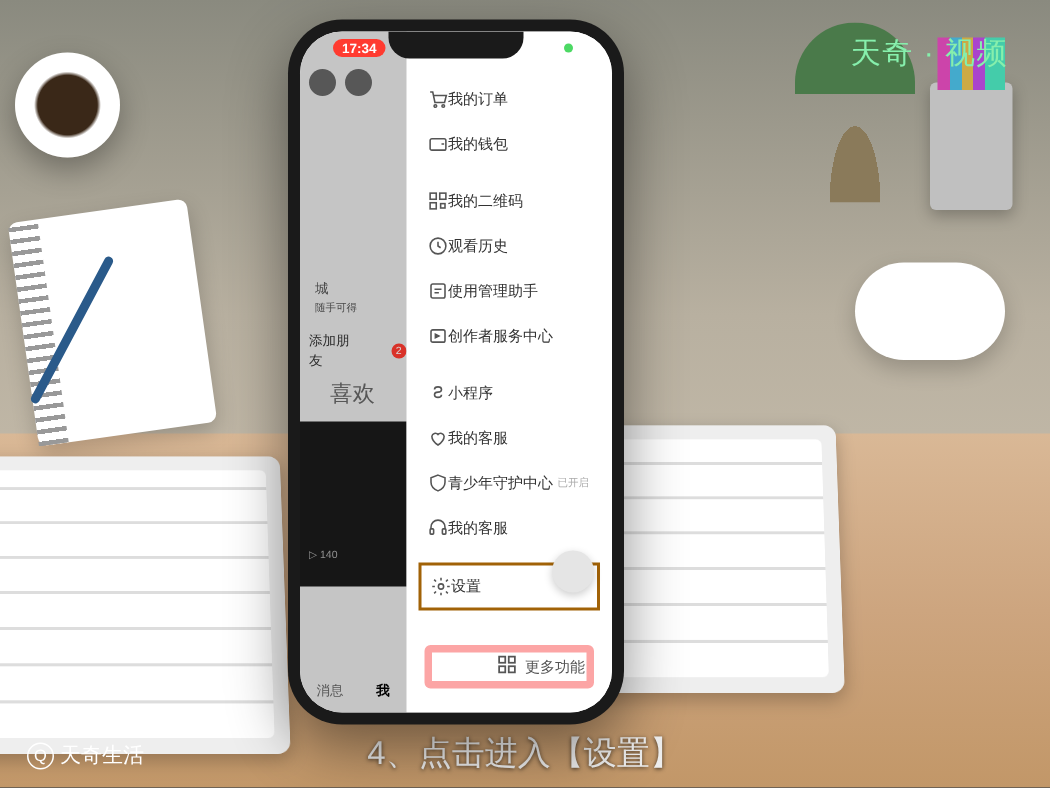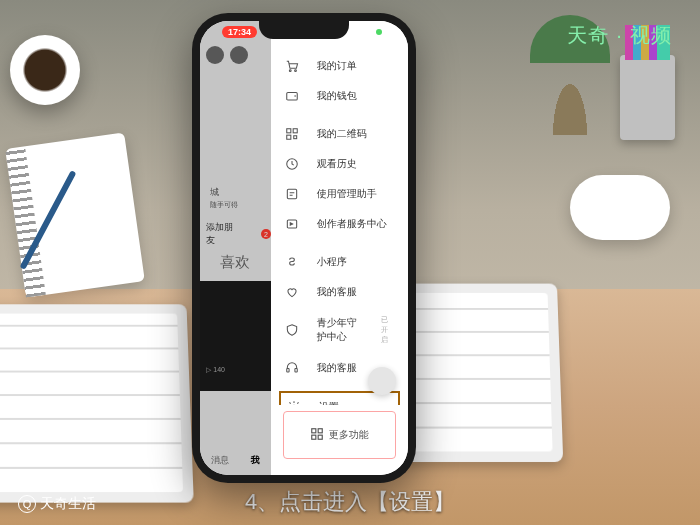--- a/index.html
+++ b/index.html
@@ -35,26 +35,26 @@
 .left-mid{position:absolute;top:165px;left:10px;font-size:9px;color:#555}
 .left-add{position:absolute;top:200px;left:6px;font-size:9px;color:#333;display:flex;align-items:center;gap:20px}
 .badge{width:10px;height:10px;border-radius:50%;background:#ff3b30;color:#fff;font-size:7px;display:flex;align-items:center;justify-content:center}
 .left-like{position:absolute;top:232px;left:20px;font-size:15px;color:#666}
 .left-dark{position:absolute;top:260px;left:0;right:0;height:110px;background:#1a1a1a}
 .left-play{position:absolute;top:345px;left:6px;font-size:7px;color:#aaa}
 .left-tabs{position:absolute;bottom:8px;left:0;right:0;display:flex;justify-content:space-around;font-size:9px;color:#666}
 .left-tabs .act{color:#000;font-weight:600}
 .drawer{flex:1;background:#fff;padding:30px 0 8px;display:flex;flex-direction:column;overflow:hidden}
 .menu{flex:1;overflow-y:auto}
-.mi{display:flex;align-items:center;padding:8px 14px;font-size:10px;color:#333;gap:18px;position:relative}
+.mi{display:flex;align-items:center;padding:8px 14px;font-size:10px;color:#333;gap:0;position:relative}
 .mi .ico{width:14px;height:14px;display:flex;align-items:center;justify-content:center;color:#555;flex-shrink:0}
 .mi .sub{font-size:7px;color:#aaa;margin-left:3px}
 .hl{border:2px solid #a16207;margin:0 8px;padding:7px 6px}
 .float-btn{position:absolute;right:12px;bottom:80px;width:28px;height:28px;border-radius:50%;background:#e5e5e5;box-shadow:0 2px 6px rgba(0,0,0,.2)}
-.more{margin:6px 12px 8px;border:1px solid #fca5a5;border-radius:4px;padding:15px;text-align:center;font-size:10px;color:#555;display:flex;align-items:center;justify-content:center;gap:5px}
+.more{margin:6px 12px 8px;border:5px solid #fca5a5;border-radius:4px;padding:1px;text-align:center;font-size:10px;color:#555;display:flex;align-items:center;justify-content:flex-end;gap:5px}
 svg{width:14px;height:14px}
 </style>
 </head>
 <body>
 
 <div class="bg"></div>
 <div class="desk-wood"></div>
 <div class="coffee"></div>
 <div class="notepad"></div>
 <div class="pen"></div>

